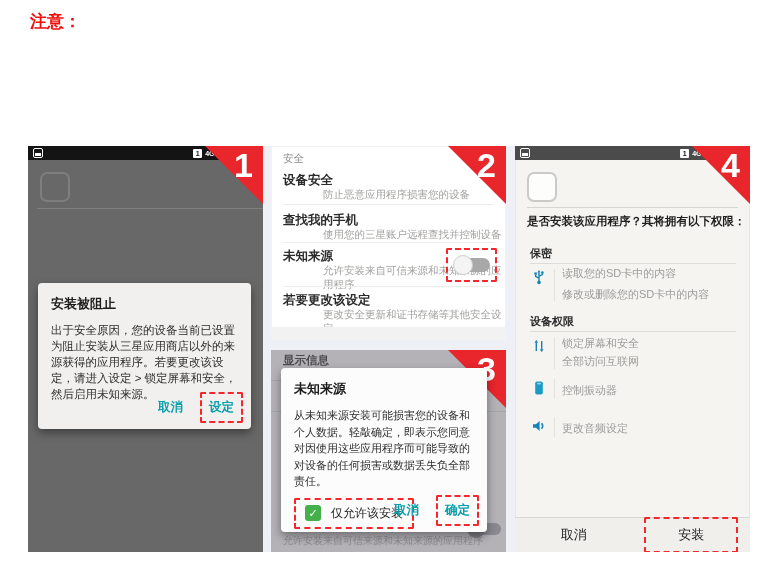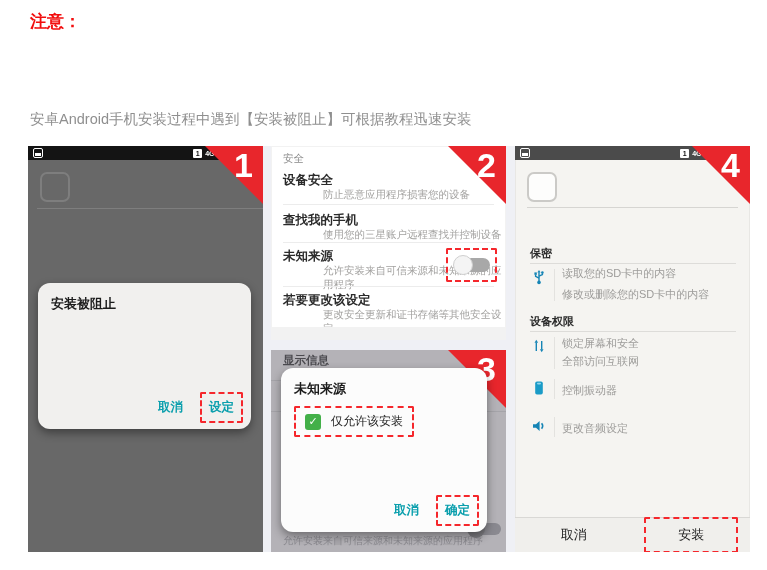--- a/index.html
+++ b/index.html
@@ -33,21 +33,21 @@
             display:flex; align-items:center; justify-content:center; border-radius:1px; }
   .sb-net { color:#fff; font-size:7px; font-weight:bold; }
   .sb-signal { width:0; height:0; border-left:7px solid transparent; border-bottom:7px solid #fff; }
   .sb-time { color:#fff; font-size:8px; }
 
   .ghost { position:absolute; left:12px; top:26px; width:30px; height:30px; border-radius:7px; }
   .ghost-dark  { border:2px solid #7e7e7e; }
   .ghost-light { border:2px solid #cbcac7; background:#fdfdfc; }
   .hrline { position:absolute; height:1px; }
 
-  .dialog { position:absolute; border-radius:12px; box-shadow:0 4px 10px rgba(0,0,0,.4); z-index:5; }
+  .dialog { position:absolute; border-radius:4px; box-shadow:0 4px 10px rgba(0,0,0,.4); z-index:5; }
   .d1 { left:10px; top:137px; width:213px; height:146px; background:#f1f0ee; padding:12px 13px; }
   .d3 { left:10px; top:18px;  width:206px; height:164px; background:#fcfcfc; padding:12px 13px; }
   .dlg-title { font-size:13px; font-weight:bold; color:#1c1c1c; }
   .dlg-body  { margin-top:9px; font-size:11.5px; line-height:16px; color:#2d2d2d; }
   .d3 .dlg-body { font-size:11px; line-height:16.5px; }
   .dlg-btns  { position:absolute; right:8px; bottom:6px; display:flex; align-items:center; gap:10px; }
   .tealbtn { color:#0b9fad; font-size:12.5px; font-weight:bold; padding:5px 7px; cursor:pointer; }
   .dash { border:2px dashed #f5272c; border-radius:2px; }
   .dash-inline { display:inline-flex; align-items:center; }
 
@@ -88,39 +88,39 @@
            border-top:1px solid #d9d8d5; display:flex; z-index:2; }
   .p4bar .half { flex:1; display:flex; align-items:center; justify-content:center; }
   .p4btn { font-size:13px; color:#222; cursor:pointer; }
   .install-callout { padding:7px 32px; }
 </style>
 </head>
 <body>
 
 <div class="page">
   <div class="notice">注意：</div>
-  <div class="subtitle">安卓Android手机安装过程中遇到【安装被阻止】可根据教程迅速安装</div>
 
   <div class="panels">
 
     <div class="phone phone1">
       <div class="statusbar sb-dark">
         <span class="sb-left-icon"></span>
         <span class="sb-right">
           <span class="sb-box">1</span>
           <span class="sb-net">4G</span>
           <span class="sb-signal"></span>
           <span class="sb-time">7</span>
         </span>
       </div>
       <div class="ghost ghost-dark"></div>
       <div class="hrline" style="left:9px; right:0; top:62px; background:#7e7e7e;"></div>
 
       <div class="dialog d1">
         <div class="dlg-title">安装被阻止</div>
+        <div class="dlg-body">出于安全原因，您的设备当前已设置为阻止安装从三星应用商店以外的来源获得的应用程序。若要更改该设定，请进入设定 &gt; 锁定屏幕和安全，然后启用未知来源。</div>
         <div class="dlg-btns">
           <span class="tealbtn">取消</span>
           <span class="dash dash-inline">
               <span class="tealbtn">设定</span>
             </span>
         </div>
       </div>
 
       <div class="tri"></div>
       <div class="tri-num">1</div>
@@ -172,20 +172,21 @@
       <div class="dim-toggle">
         <span class="track"></span>
           <span class="knob"></span>
       </div>
 
       <div class="tri"></div>
       <div class="tri-num">3</div>
 
       <div class="dialog d3">
         <div class="dlg-title">未知来源</div>
+        <div class="dlg-body">从未知来源安装可能损害您的设备和个人数据。轻敲确定，即表示您同意对因使用这些应用程序而可能导致的对设备的任何损害或数据丢失负全部责任。</div>
         <div class="dash chkrow">
           <span class="chkbox">✓</span>
           <span class="chklabel">仅允许该安装</span>
         </div>
         <div class="dlg-btns">
           <span class="tealbtn">取消</span>
           <span class="dash dash-inline">
               <span class="tealbtn">确定</span>
             </span>
         </div>
@@ -198,20 +199,21 @@
         <span class="sb-right">
           <span class="sb-box">1</span>
           <span class="sb-net">4G</span>
           <span class="sb-signal"></span>
           <span class="sb-time">7</span>
         </span>
       </div>
       <div class="ghost ghost-light"></div>
       <div class="hrline" style="left:12px; right:12px; top:61px; background:#d6d5d2;"></div>
 
+      <div class="p4q">是否安装该应用程序？其将拥有以下权限：</div>
 
       <div class="p4sec" style="top:100px;text-align:right;">保密</div>
       <div class="p4hair" style="top:117px;"></div>
 
       <svg class="p4icon" style="top:123px;" viewBox="0 0 16 16">
         <g stroke="#1584b5" stroke-width="1.4" fill="none">
           <path d="M8 12.2V3.2"></path>
             <path d="M8 9.2L4.6 7.4V5.6"></path>
             <path d="M8 7.2l3.4-1.6V4.4"></path>
         </g>

